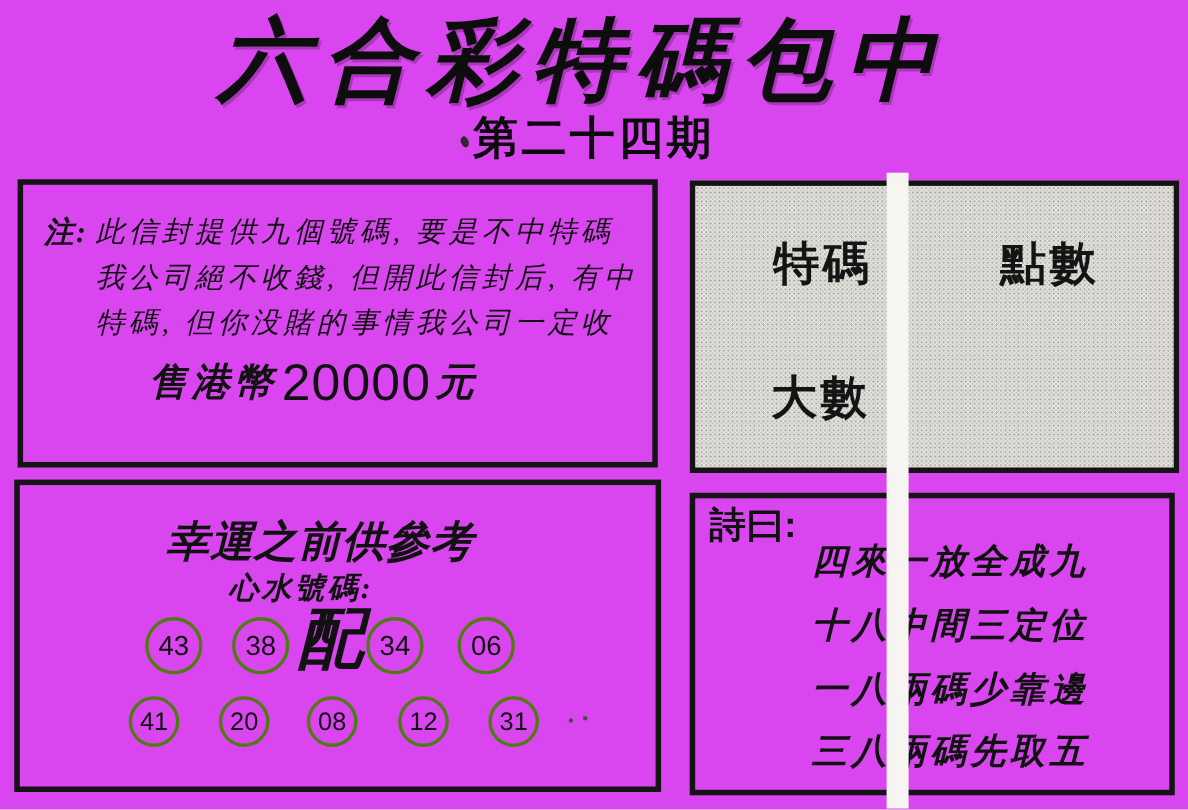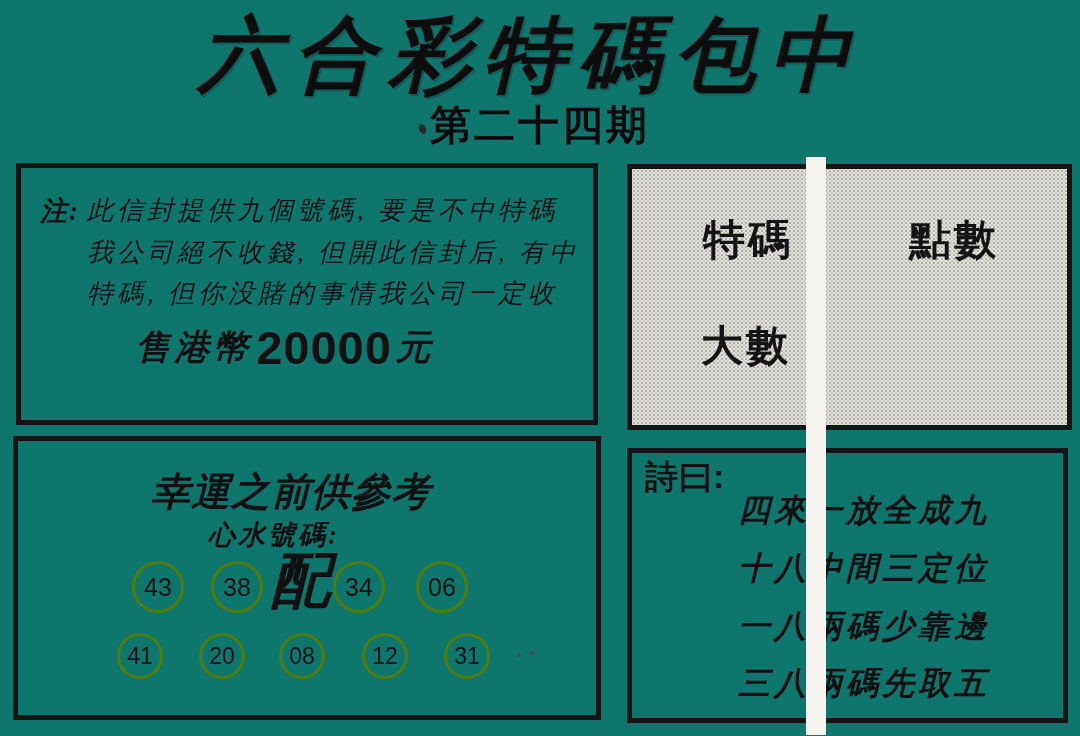--- a/index.html
+++ b/index.html
@@ -1,19 +1,19 @@
 <!DOCTYPE html>
 <html><head>
 <meta charset="utf-8">
 <style>
   html,body{margin:0;padding:0;background:#e9e7e3;}
   .page{
     position:relative;
     width:1080px;height:736px;
-    background:#0f766e;
+    background:#d946ef;
     overflow:hidden;
     font-family:"Liberation Serif","DejaVu Serif",serif;
     color:#111;
   }
   
   .main-title{
     position:absolute;left:0;top:6px;width:1080px;
     text-align:center;padding-right:18px;box-sizing:border-box;
     font-size:82px;line-height:100px;font-weight:900;font-style:italic;
     letter-spacing:13px;color:#0d0d0d;
@@ -48,40 +48,40 @@
   }
   .nl1{top:25px;} .nl2{top:67px;} .nl3{top:108px;}
   .price-line{
     position:absolute;left:0;top:152px;width:100%;
     text-align:center;padding-right:44px;box-sizing:border-box;
     white-space:nowrap;
   }
   .price-cal{font-size:35px;font-weight:800;font-style:italic;letter-spacing:4px;vertical-align:middle;}
   .price-num{
     font-family:"Liberation Sans","DejaVu Sans",sans-serif;
-    font-size:47px;font-weight:700;letter-spacing:1px;vertical-align:middle;text-align:center;
+    font-size:47px;font-weight:400;letter-spacing:1px;vertical-align:middle;text-align:center;
   }
   
   .category-box{
     left:627px;top:164px;width:445px;height:266px;
     background-color:#e6e4df;
     background-image:
       radial-gradient(circle,#aeaca7 0.9px,transparent 1.05px),
       radial-gradient(circle,#c9c7c2 0.9px,transparent 1.05px);
     background-size:4px 4px,4px 4px;
     background-position:0 0,2px 2px;
   }
   .cat-label{
     position:absolute;width:120px;text-align:center;
     font-size:42px;font-weight:600;letter-spacing:3px;color:#141414;
     white-space:nowrap;
   }
   .cat-tl{left:56px;top:43px;}
   .cat-tr{left:262px;top:43px;}
-  .cat-bl{left:54px;top:149px;}
+  .cat-bl{left:54px;top:164px;}
   .cat-br{left:263px;top:148px;}
   
   .lucky-box{left:13px;top:436px;width:588px;height:284px;}
   .lucky-title{
     position:absolute;left:0;top:24px;width:546px;text-align:center;
     font-size:39px;font-weight:800;font-style:italic;letter-spacing:1px;
     white-space:nowrap;
   }
   .lucky-label{
     position:absolute;left:190px;top:76px;

